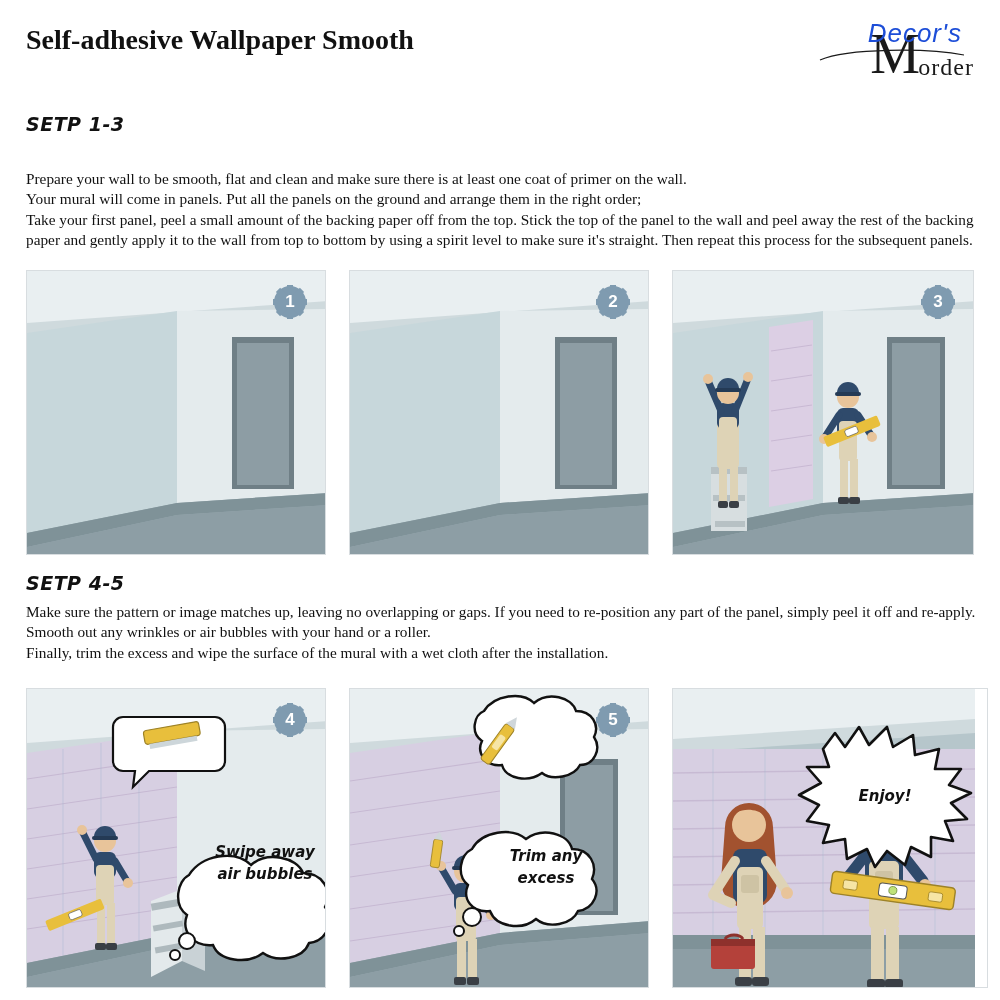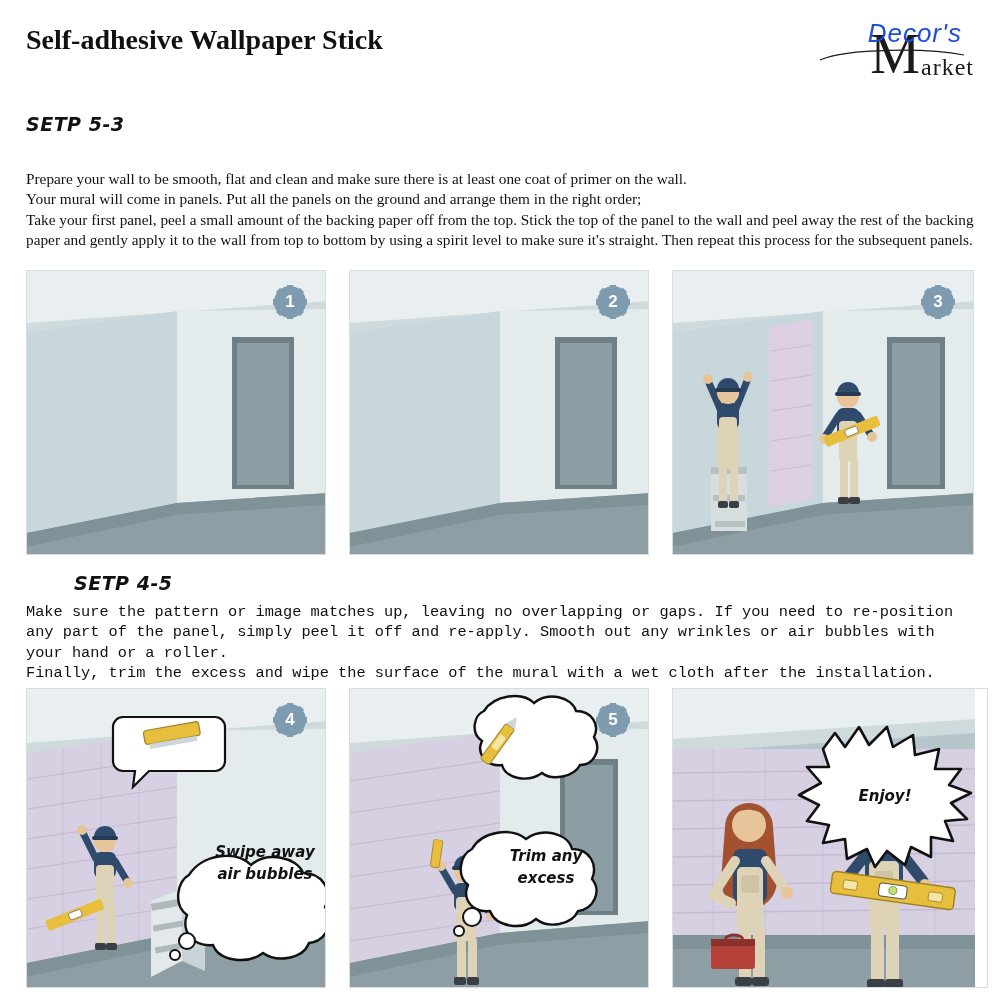--- a/index.html
+++ b/index.html
@@ -138,33 +138,33 @@
     font-size: 13px;
     fill: #111;
     text-anchor: middle;
   }
   .bubble-text.big { font-size: 15px; }
 </style>
 </head>
 <body>
 
 <div class="header">
-  <div class="title-sub">Self-adhesive  Wallpaper Stick</div>
+  <div class="title-sub">Self-adhesive  Wallpaper Smooth</div>
 </div>
 
 <div class="logo">
   <svg class="swash" viewBox="0 0 150 20">
     <path d="M2 14 C 30 2, 110 2, 146 9" stroke="#1a1a1a" stroke-width="1.2" fill="none"></path>
   </svg>
   <div class="big-m">M</div>
   <div class="decors">Decor's</div>
-  <div class="arket">arket</div>
-</div>
-
-<div class="step-head" style="left:26px; top:113px;">SETP 5-3</div>
+  <div class="arket">order</div>
+</div>
+
+<div class="step-head" style="left:26px; top:113px;">SETP 1-3</div>
 <div class="para" style="left:26px; top:145px; white-space:pre-line;margin-top:24px;">Prepare your wall to be smooth, flat and clean and make sure there is at least one coat of primer on the wall.
 Your mural will come in panels. Put all the panels on the ground and arrange them in the right order;
 Take your first panel, peel a small amount of the backing paper off from the top. Stick the top of the panel to the wall and peel away the rest of the backing paper and gently apply it to the wall from top to bottom by using a spirit level to make sure it's straight. Then repeat this process for the subsequent panels.</div>
 
 <div class="panel" style="left:26px; top:270px; width:300px; height:285px;">
   <svg width="300" height="285" viewBox="0 0 300 285">
     <rect width="300" height="285" fill="#98a9b0"></rect>
 
     <polygon points="0,0 300,0 300,38 0,62" fill="#e9eff1"></polygon>
     <polygon points="0,52 300,30 300,44 0,68" fill="#cfdadd"></polygon>
@@ -371,22 +371,22 @@
         <rect x="14" y="0" width="6" height="34"></rect>
           <rect x="0" y="14" width="34" height="6"></rect>
         <rect x="14" y="0" width="6" height="34" transform="rotate(45 17 17)"></rect>
         <rect x="0" y="14" width="34" height="6" transform="rotate(45 17 17)"></rect>
       </g>
     </svg>
     <span>3</span>
   </div>
 </div>
 
-<div class="step-head" style="left:26px; top:572px;margin-left:48px;">SETP 4-5</div>
-<div class="para" style="left:26px; top:602px; white-space:pre-line;font-family:Liberation Mono, monospace;"> Make sure the pattern or image matches up, leaving no overlapping or gaps. If you need to re-position any part of the panel, simply peel it off and re-apply. Smooth out any wrinkles or air bubbles with your hand or a roller.
+<div class="step-head" style="left:26px; top:572px;">SETP 4-5</div>
+<div class="para" style="left:26px; top:602px; white-space:pre-line;"> Make sure the pattern or image matches up, leaving no overlapping or gaps. If you need to re-position any part of the panel, simply peel it off and re-apply. Smooth out any wrinkles or air bubbles with your hand or a roller.
  Finally, trim the excess and wipe the surface of the mural with a wet cloth after the installation.</div>
 
 <div class="panel" style="left:26px; top:688px; width:300px; height:300px;">
   <svg width="300" height="300" viewBox="0 0 300 300">
     <rect width="300" height="300" fill="#98a9b0"></rect>
     <polygon points="0,0 300,0 300,40 0,64" fill="#e9eff1"></polygon>
     <polygon points="0,54 300,32 300,46 0,70" fill="#cfdadd"></polygon>
 
     <polygon points="0,64 150,42 150,244 0,274" fill="#d7cfe2"></polygon>
     <g opacity="0.55" stroke="#b9a7c6" stroke-width="1.2">

